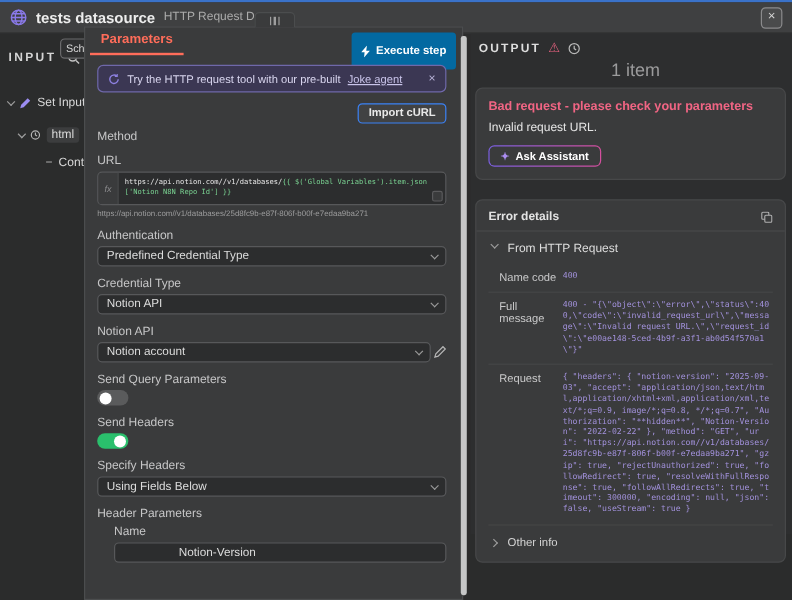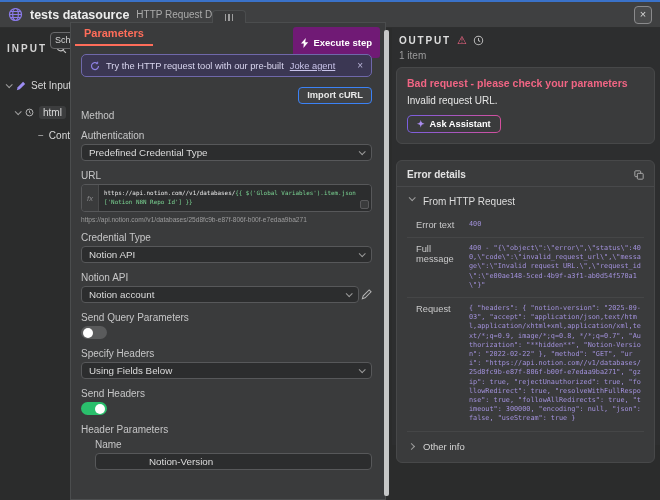--- a/index.html
+++ b/index.html
@@ -34,21 +34,21 @@
   
   .main-panel { position:absolute; left:70px; top:22px; width:316px; height:478px; background:#3a3b3c;
                 border:1px solid #4b4d4e; z-index:3; }
   .drag-tab { position:absolute; top:-13px; left:141px; width:34px; height:13px; background:#3a3b3c;
               border:1px solid #4b4d4e; border-bottom:none; border-radius:4px 4px 0 0;
               display:flex; align-items:center; justify-content:center; gap:2px; cursor:grab; }
   .drag-tab i { width:1.5px; height:7px; background:#9e9e9e; display:block; }
   .tabs { display:flex; height:23px; align-items:stretch; padding-left:4px; }
   .tab { font-size:11px; padding:4px 9px 0; color:#c9c9c9; cursor:pointer; }
   .tab.active { color:#ff6d5a; font-weight:700; border-bottom:2px solid #ff6d5a; }
-  .execute-btn { position:absolute; top:4px; right:5px; height:31px; background:#701a75; border:none;
+  .execute-btn { position:absolute; top:4px; right:5px; height:31px; background:#0369a1; border:none;
                  border-radius:3px; color:#fff; font-weight:700; font-size:9.5px; padding:0 8px;
                  display:flex; align-items:center; gap:4px; cursor:pointer; font-family:inherit; }
   .content { position:absolute; left:0; right:0; top:26px; bottom:0; padding:5px 13px 0 10px; overflow:hidden; }
 
   .banner { height:23px; border:1px solid #6f68aa; background:#3b3753; border-radius:5px;
             display:flex; align-items:center; gap:6px; padding:0 8px; font-size:9.3px; color:#d9d6ef; }
   .banner a { color:#c9c4ea; text-decoration:underline; cursor:pointer; }
   .banner .bx { margin-left:auto; color:#b9b4d8; font-size:10px; cursor:pointer; }
 
   .import-row { text-align:right; margin:7px 0 6px; }
@@ -85,21 +85,21 @@
 
   
   .divider { position:absolute; left:384px; top:30px; width:5px; height:466px; background:#c6c7c7;
              border-radius:2px; z-index:4; cursor:col-resize; }
 
   
   .output-panel { position:absolute; left:392px; top:28px; width:268px; height:417px; background:#2d2e2f; }
   .out-head { display:flex; align-items:center; gap:6px; padding:7px 8px 0 7px; }
   .out-title { font-size:10px; font-weight:700; letter-spacing:1.8px; color:#dedede; }
   .warn-glyph { color:#f16584; font-size:11px; line-height:1; }
-  .items-count { font-size:10px; color:#9b9b9c; padding:4px 0 0 7px; }
+  .items-count { font-size:15px; color:#9b9b9c; padding:4px 0 0 7px;text-align:center; }
 
   .card { background:#3a3b3c; border:1px solid #474849; border-radius:6px; margin:0 5px 0 4px; }
   .sum-card { margin-top:6px; padding:9px 10px 10px; }
   .err-title { color:#f16584; font-weight:700; font-size:10.5px; }
   .err-msg { color:#e6e6e6; font-size:10px; margin-top:6px; }
   .ask { display:inline-block; margin-top:9px; padding:1px; border-radius:5px;
          background:linear-gradient(90deg,#7a5fe0,#d44f9e); cursor:pointer; }
   .ask-in { background:#3a3b3c; border-radius:4px; padding:3px 9px; font-size:9.3px; font-weight:700;
             color:#fff; display:flex; align-items:center; gap:5px; }
   .sparkle { color:#ab8df0; font-size:9px; }
@@ -215,35 +215,35 @@
 
     <div class="import-row">
       <button class="import-btn">Import cURL</button>
     </div>
 
     <div class="fld">
       <div class="lbl">Method</div>
     </div>
 
     <div class="fld">
-      <div class="lbl">Authentication</div>
-      <div class="select">
-        <span>Predefined Credential Type</span>
-          <span class="chev down"></span>
-      </div>
-    </div>
-
-    <div class="fld">
       <div class="lbl">URL</div>
       <div class="code-editor">
         <div class="gutter">fx</div>
         <div class="code"><span>https://api.notion.com//v1/databases/</span><span class="expr">{{ $('Global Variables').item.json['Notion N8N Repo Id'] }}</span></div>
         <div class="expand-btn"></div>
       </div>
       <div class="eval">https://api.notion.com//v1/databases/25d8fc9b-e87f-806f-b00f-e7edaa9ba271</div>
+    </div>
+
+    <div class="fld">
+      <div class="lbl">Authentication</div>
+      <div class="select">
+        <span>Predefined Credential Type</span>
+          <span class="chev down"></span>
+      </div>
     </div>
 
     <div class="fld">
       <div class="lbl">Credential Type</div>
       <div class="select">
         <span>Notion API</span>
           <span class="chev down"></span>
       </div>
     </div>
 
@@ -263,32 +263,32 @@
     </div>
 
     <div class="fld">
       <div class="lbl">Send Query Parameters</div>
       <div class="toggle">
           <div class="knob"></div>
         </div>
     </div>
 
     <div class="fld">
+      <div class="lbl">Send Headers</div>
+      <div class="toggle on">
+          <div class="knob"></div>
+        </div>
+    </div>
+
+    <div class="fld">
       <div class="lbl">Specify Headers</div>
       <div class="select">
         <span>Using Fields Below</span>
           <span class="chev down"></span>
       </div>
-    </div>
-
-    <div class="fld">
-      <div class="lbl">Send Headers</div>
-      <div class="toggle on">
-          <div class="knob"></div>
-        </div>
     </div>
 
     <div class="fld" style="margin-bottom:4px;">
       <div class="lbl">Header Parameters</div>
     </div>
 
     <div class="subgroup">
       <div class="fld">
         <div class="lbl">Name</div>
         <div class="tinput">
@@ -336,21 +336,21 @@
             <path d="M8 4V2a1 1 0 0 0-1-1H2a1 1 0 0 0-1 1v5a1 1 0 0 0 1 1h2"></path>
         </svg>
       </span>
     </div>
     <div class="det-section">
       <span class="chev down"></span>
       <span>From HTTP Request</span>
     </div>
     <div class="rowset">
       <div class="drow">
-        <div class="rl">Error text</div>
+        <div class="rl">Name code</div>
         <div class="rv">400</div>
       </div>
       <div class="drow">
         <div class="rl">Full message</div>
         <div class="rv">400 - "{\"object\":\"error\",\"status\":400,\"code\":\"invalid_request_url\",\"message\":\"Invalid request URL.\",\"request_id\":\"e00ae148-5ced-4b9f-a3f1-ab0d54f570a1\"}"</div>
       </div>
       <div class="drow">
         <div class="rl">Request</div>
         <div class="rv">{ "headers": { "notion-version": "2025-09-03", "accept": "application/json,text/html,application/xhtml+xml,application/xml,text/*;q=0.9, image/*;q=0.8, */*;q=0.7", "Authorization": "**hidden**", "Notion-Version": "2022-02-22" }, "method": "GET", "uri": "https://api.notion.com//v1/databases/25d8fc9b-e87f-806f-b00f-e7edaa9ba271", "gzip": true, "rejectUnauthorized": true, "followRedirect": true, "resolveWithFullResponse": true, "followAllRedirects": true, "timeout": 300000, "encoding": null, "json": false, "useStream": true }</div>
       </div>

